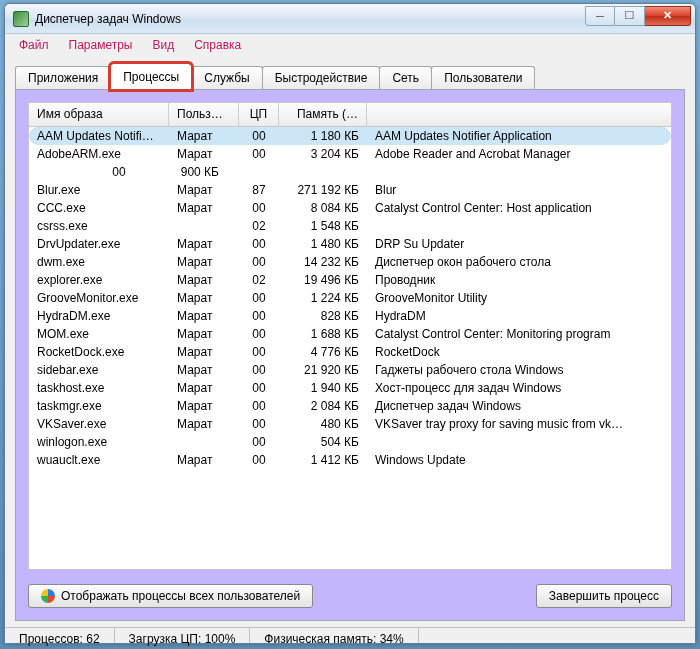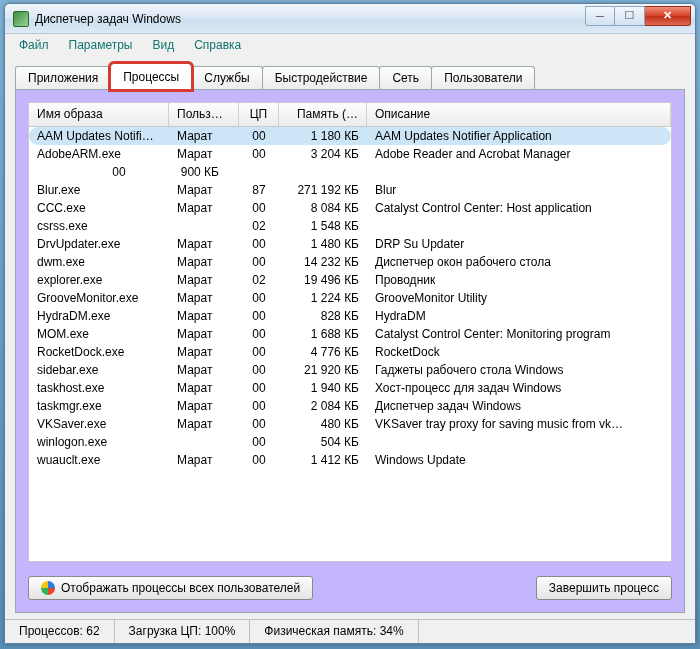--- a/index.html
+++ b/index.html
@@ -47,21 +47,21 @@
     background:linear-gradient(#f08f7a,#d9432a 48%,#c22f17 52%,#e06a54);
     border-color:#9a2b18; color:#fff; font-weight:bold;
     border-radius:0 0 3px 0;
   }
   
   .menubar {
     height:22px; display:flex; align-items:center;
     padding:0 6px; gap:4px;
     background:#f0f0f0;
   }
-  .menubar span { padding:2px 8px; color:#0f766e;}
+  .menubar span { padding:2px 8px; color:#be185d;}
   
   .tabstrip {
     display:flex; align-items:flex-end;
     padding:6px 16px 0 10px;
     background:#f0f0f0;
   }
   .tab {
     padding:4px 12px 4px 12px;
     border:1px solid #9aa; border-bottom:none;
     background:linear-gradient(#fdfdfd,#ececec);
@@ -122,21 +122,21 @@
     border:1px solid #8a8a8a; border-radius:3px;
     background:linear-gradient(#fdfdfd,#e4e4e4);
     min-height:24px; display:flex; align-items:center; gap:6px;
   }
   .btn .shield {
     width:14px;height:14px;border-radius:50%;
     background:conic-gradient(#2a7de1 0 25%,#e14b2a 0 50%,#2fb457 0 75%,#f1c40f 0 100%);
   }
   
   .statusbar {
-    height:24px; border-top:1px solid #c0c0c0;
+    height:16px; border-top:1px solid #c0c0c0;
     background:#f0f0f0; display:flex; align-items:stretch;
   }
   .statusbar .cell {
     padding:4px 14px; border-right:1px solid #c0c0c0;
   }
 </style>
 </head>
 <body>
 
 <div class="window">
@@ -167,21 +167,20 @@
     <div class="tab">Пользователи</div>
   </div>
 
   <div class="tabpanel">
     <div class="tablewrap">
       <div class="thead">
         <div class="col c-img">Имя образа</div>
         <div class="col c-usr">Польз…</div>
         <div class="col c-cpu">ЦП</div>
         <div class="col c-mem">Память (…</div>
-        <div class="col c-desc">Описание</div>
       </div>
       <div class="tbody" id="tbody">
           <div class="trow selected">
             <div class="cell c-img">AAM Updates Notifi…</div>
             <div class="cell c-usr">Марат</div>
             <div class="cell c-cpu">00</div>
             <div class="cell c-mem">1 180 КБ</div>
             <div class="cell c-desc">AAM Updates Notifier Application</div>
           </div>
           <div class="trow">

